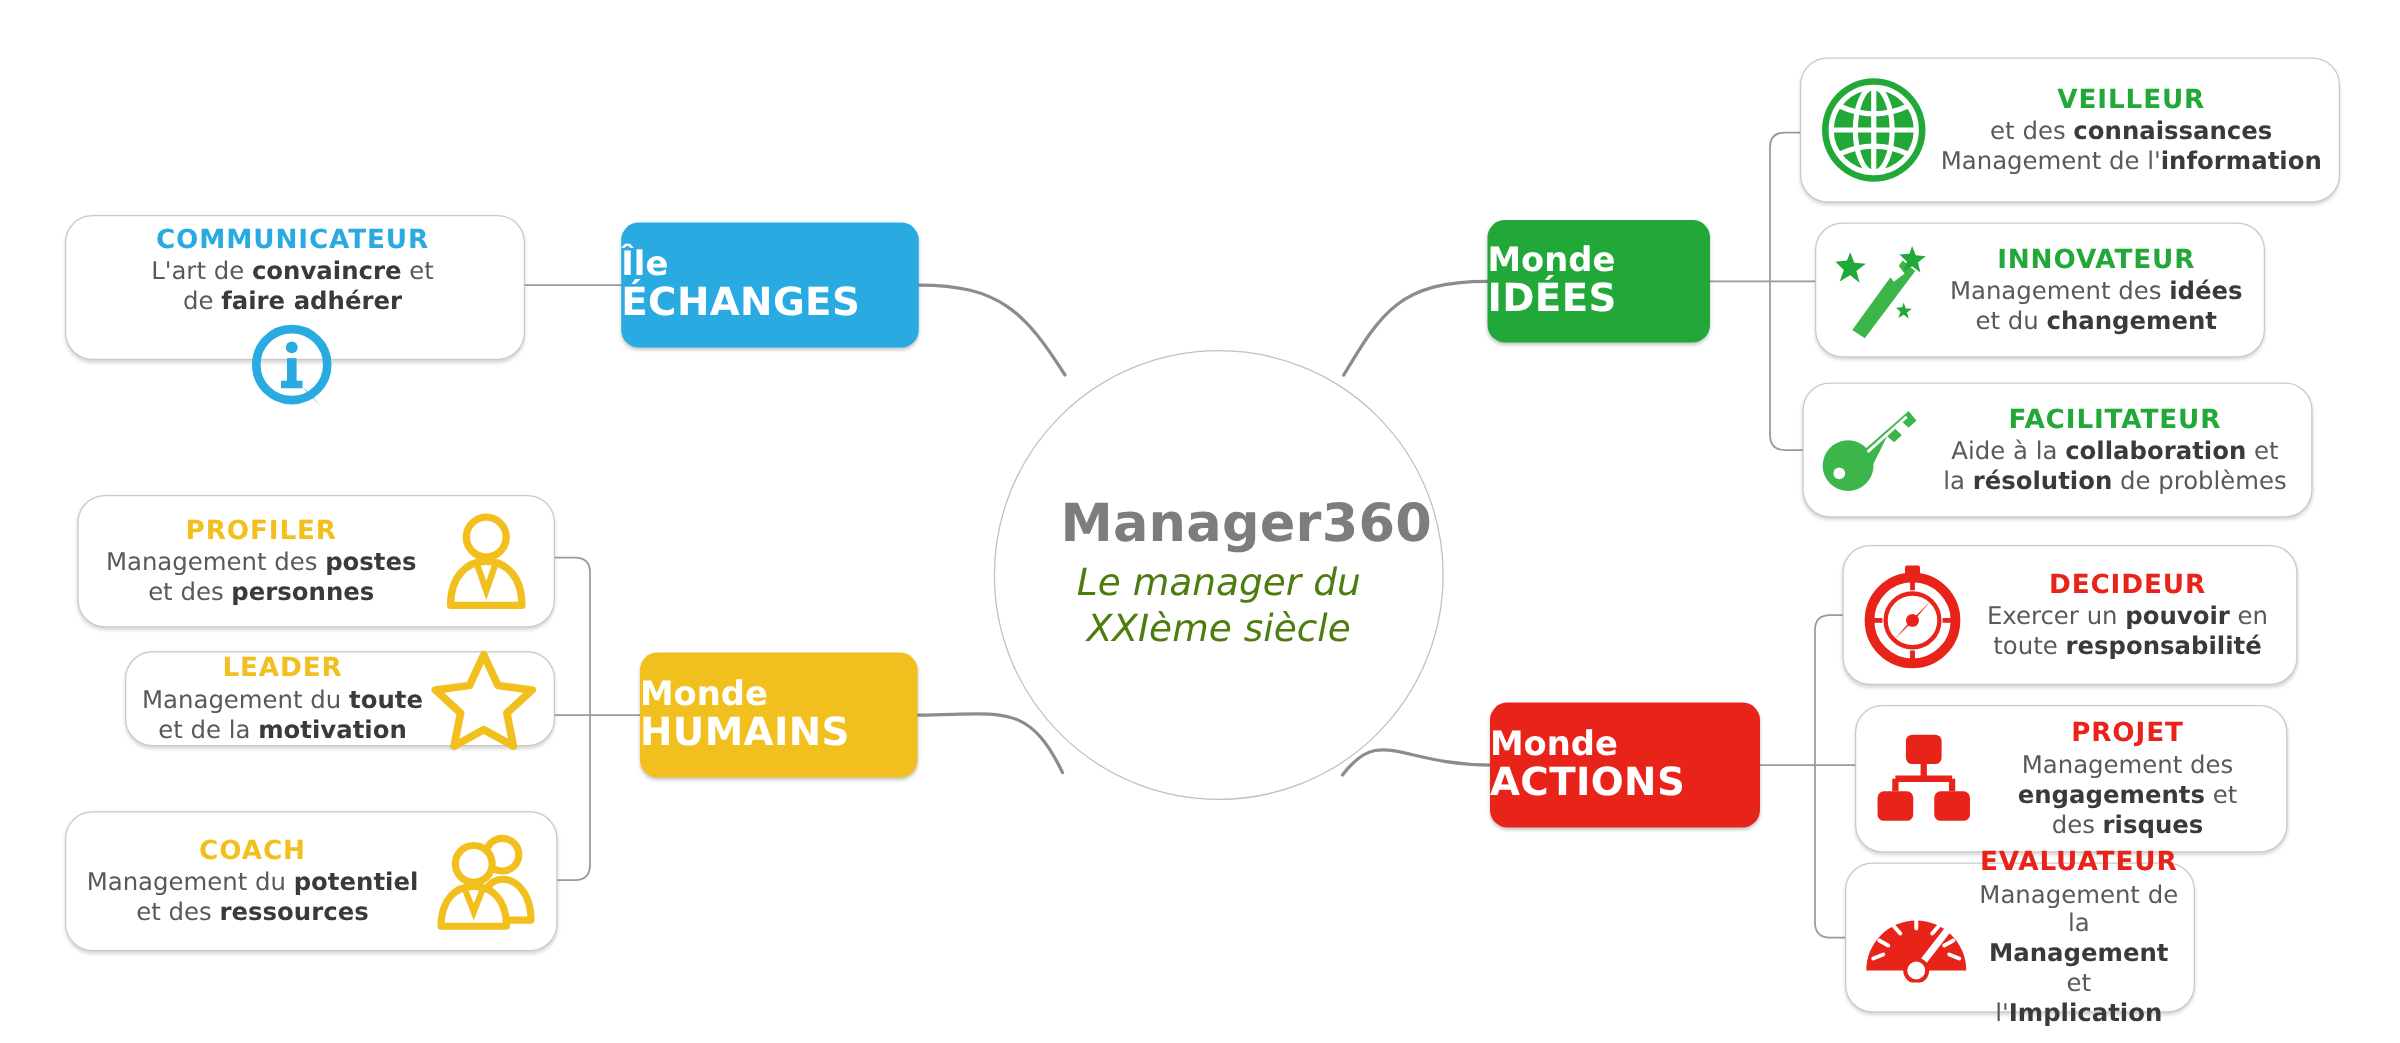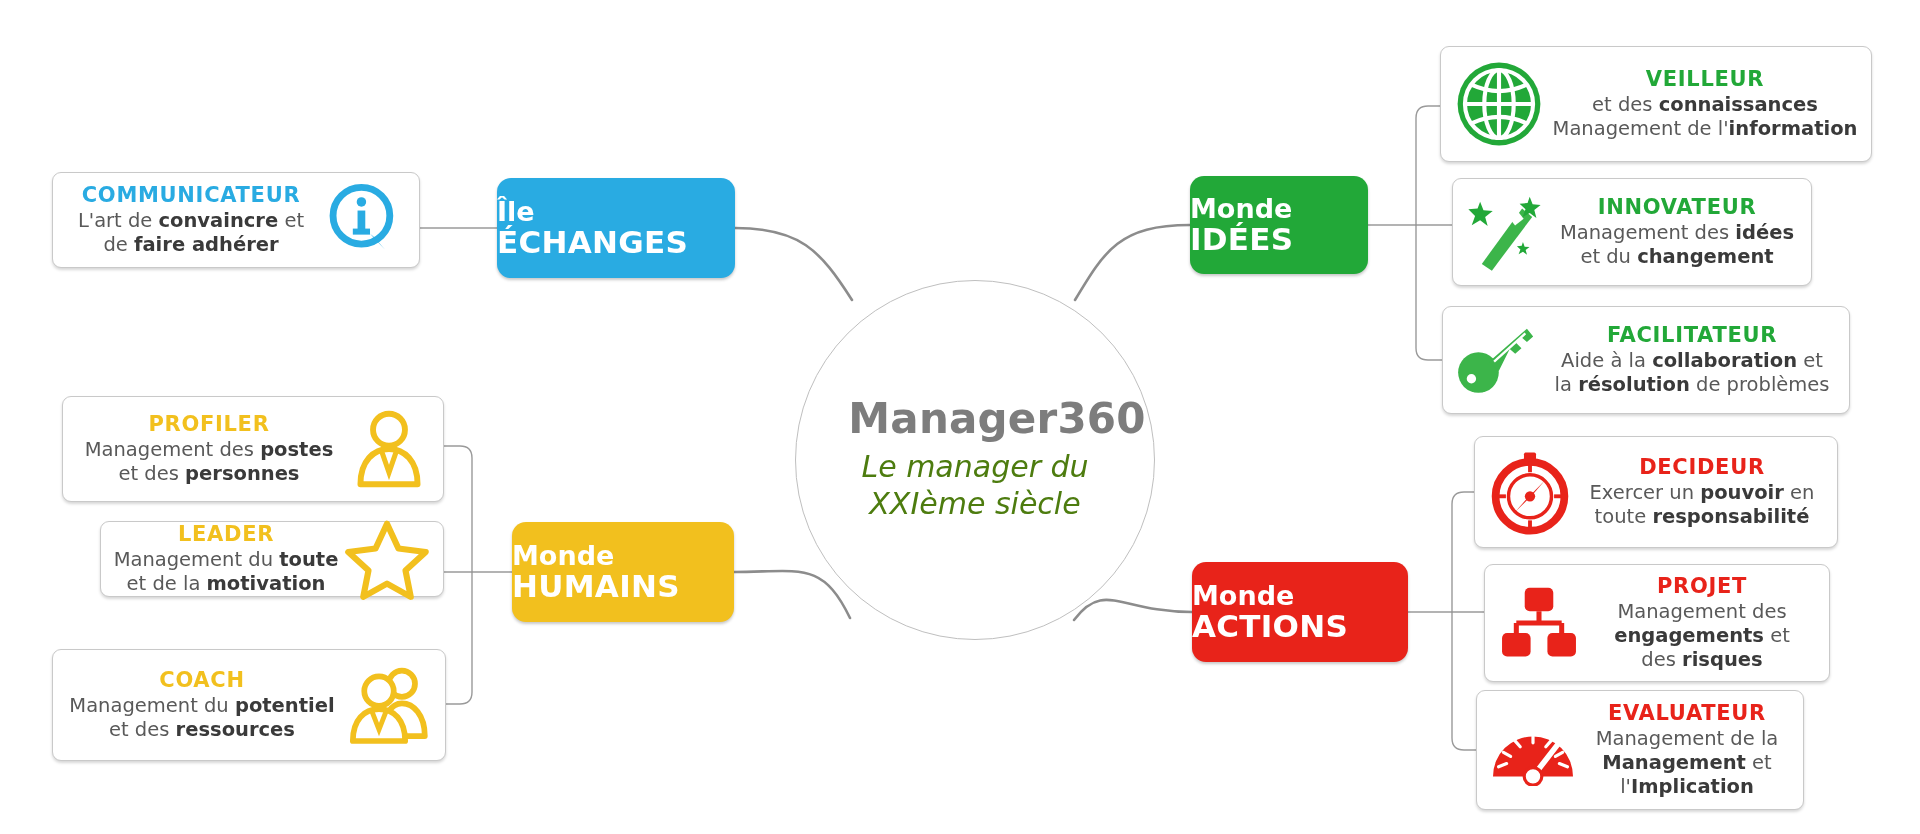--- a/index.html
+++ b/index.html
@@ -38,21 +38,21 @@
   .hub .l2{font-size:31px;font-weight:bold;line-height:1.08;letter-spacing:.3px;}
 
   #hub-echanges{left:497px;top:178px;width:238px;height:100px;background:#29ABE2;}
   #hub-idees   {left:1190px;top:176px;width:178px;height:98px;background:#22A838;}
   #hub-humains {left:512px;top:522px;width:222px;height:100px;background:#F2C01E;}
   #hub-actions {left:1192px;top:562px;width:216px;height:100px;background:#E8231A;}
 
   
   .card{
     position:absolute;box-sizing:border-box;
-    background:#ffffff;border:1.2px solid #c9c9c9;border-radius:9px;
+    background:#ffffff;border:1.2px solid #c9c9c9;border-radius:22px;
     box-shadow:0 2px 3px rgba(0,0,0,.16);
     display:flex;align-items:center;padding:6px 12px;
   }
   .card .ico{flex:0 0 auto;display:flex;align-items:center;justify-content:center;}
   .card .txt{flex:1 1 auto;display:flex;flex-direction:column;justify-content:center;}
   .card .role{
     font-size:21px;font-weight:bold;letter-spacing:.7px;line-height:1.2;
     margin-bottom:1px;
   }
   .card .desc{font-size:19.5px;color:#595959;line-height:1.22;}
@@ -64,33 +64,33 @@
   
   .card.right-card .ico{order:1;}
   .card.right-card .txt{order:2;text-align:center;padding-left:6px;}
 
   .c-cyan{color:#29ABE2;}
   .c-green{color:#22A838;}
   .c-yellow{color:#F2C01E;}
   .c-red{color:#E8231A;}
 
   
-  #card-communicateur{left:52px;top:172px;width:368px;height:96px;}
+  #card-communicateur{left:52px;top:172px;width:368px;height:116px;flex-direction:column;}
   
   #card-profiler{left:62px;top:396px;width:382px;height:106px;}
   #card-leader  {left:100px;top:521px;width:344px;height:76px;}
   #card-coach   {left:52px;top:649px;width:394px;height:112px;}
   
   #card-veilleur    {left:1440px;top:46px;width:432px;height:116px;}
   #card-innovateur  {left:1452px;top:178px;width:360px;height:108px;}
   #card-facilitateur{left:1442px;top:306px;width:408px;height:108px;}
   
   #card-decideur  {left:1474px;top:436px;width:364px;height:112px;}
   #card-projet    {left:1484px;top:564px;width:346px;height:118px;}
-  #card-evaluateur{left:1476px;top:690px;width:328px;height:120px;}
+  #card-evaluateur{left:1476px;top:690px;width:280px;height:120px;}
 </style>
 </head>
 <body>
 
 <div id="stage">
 
   <svg id="links" viewBox="0 0 1920 834" width="1920" height="834">
     <g fill="none" stroke="#8c8c8c" stroke-width="2.6" stroke-linecap="round">
 
       <path d="M 735 228 C 800 228 820 250 852 300"></path>

